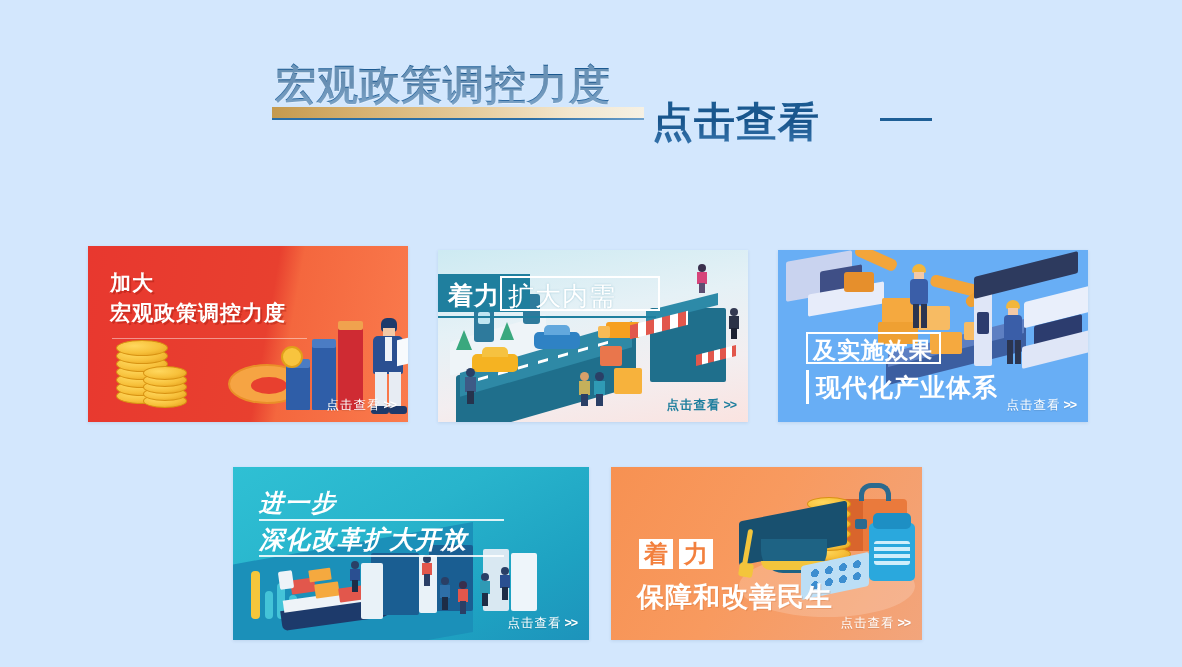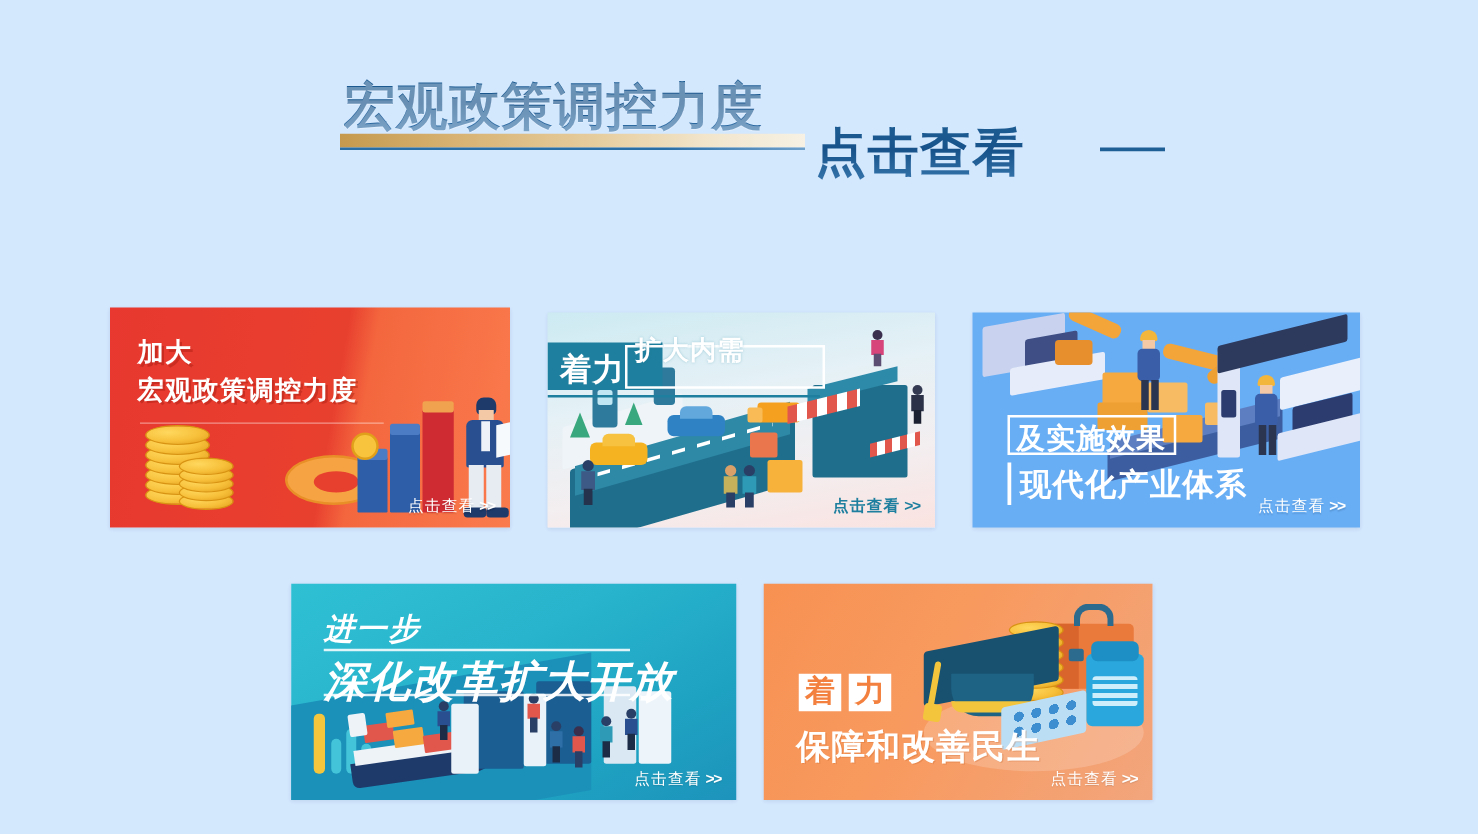--- a/index.html
+++ b/index.html
@@ -79,22 +79,22 @@
 
   
   #card2 { left: 438px; top: 214px; width: 310px; height: 172px;
            background: linear-gradient(170deg, #cdeaf2 0%, #e5f1f6 38%, #f3eef0 70%, #fae3e0 100%); }
   #card2 .banner { position: absolute; left: 0; top: 24px; width: 92px; height: 38px;
            background: #1f7f9e; z-index: 28; }
   #card2 .c2-t1 { position: absolute; left: 10px; top: 29px; z-index: 31;
            font-size: 25px; font-weight: bold; color: #ffffff; letter-spacing: 1px; }
   #card2 .c2-box { position: absolute; left: 62px; top: 26px; width: 160px; height: 35px;
            border: 2.5px solid #ffffff; z-index: 29; }
-  #card2 .c2-t2 { position: absolute; left: 70px; top: 16px; z-index: 31;
-           font-size: 21px; font-weight: bold; color: #ffffff; letter-spacing: 1px;
+  #card2 .c2-t2 { position: absolute; left: 70px; top: 29px; z-index: 31;
+           font-size: 26px; font-weight: normal; color: #ffffff; letter-spacing: 1px;
            text-shadow: 0 0 2px rgba(31,127,158,0.35); }
   #card2 .c2-rule { position: absolute; left: 0; top: 66px; width: 218px; height: 2px;
            background: #1f7f9e; z-index: 28; }
   #card2 .cta { color: #1f7f9e; text-shadow: none; font-weight: bold; }
 
   
   #card3 { left: 778px; top: 214px; width: 310px; height: 172px; background: #68aef5; }
   #card3 .c3-box1 { position: absolute; left: 28px; top: 82px; width: 135px; height: 32px;
            border: 2.5px solid #ffffff; z-index: 28; }
   #card3 .c3-t1 { position: absolute; left: 35px; top: 85px; z-index: 31;
@@ -105,21 +105,21 @@
            font-size: 25px; font-weight: bold; color: #ffffff; letter-spacing: 1px; }
 
   
   #card4 { left: 233px; top: 431px; width: 356px; height: 173px;
            background: linear-gradient(150deg, #2fc0d4 0%, #28b4cc 40%, #1ea2c2 75%, #1d93bb 100%); }
   #card4 .c4-t1 { position: absolute; left: 26px; top: 20px; z-index: 31;
            font-size: 24px; font-weight: bold; font-style: italic; color: #ffffff; letter-spacing: 2px; }
   #card4 .c4-rule { position: absolute; left: 26px; top: 52px; width: 245px; height: 2px;
            background: rgba(255,255,255,0.85); z-index: 30; }
   #card4 .c4-t2 { position: absolute; left: 26px; top: 56px; z-index: 31;
-           font-size: 34px; font-weight: bold; font-style: italic; color: #ffffff; letter-spacing: 1px; font-family: Liberation Serif, serif; }
+           font-size: 25px; font-weight: bold; font-style: italic; color: #ffffff; letter-spacing: 1px; font-family: Liberation Serif, serif; }
   #card4 .c4-rule2 { position: absolute; left: 26px; top: 88px; width: 245px; height: 2px;
            background: rgba(255,255,255,0.85); z-index: 30; }
 
   
   #card5 { left: 611px; top: 431px; width: 311px; height: 173px;
            background: linear-gradient(120deg, #f79152 0%, #f89a5f 45%, #f2a57c 100%); }
   #card5 .c5-boxwrap { position: absolute; left: 28px; top: 72px; z-index: 31; display: flex; gap: 6px; }
   #card5 .c5-chip { background: #ffffff; color: #f3803e; font-size: 24px; font-weight: bold;
            padding: 1px 5px; line-height: 28px; }
   #card5 .c5-t2 { position: absolute; left: 26px; top: 112px; z-index: 31;

